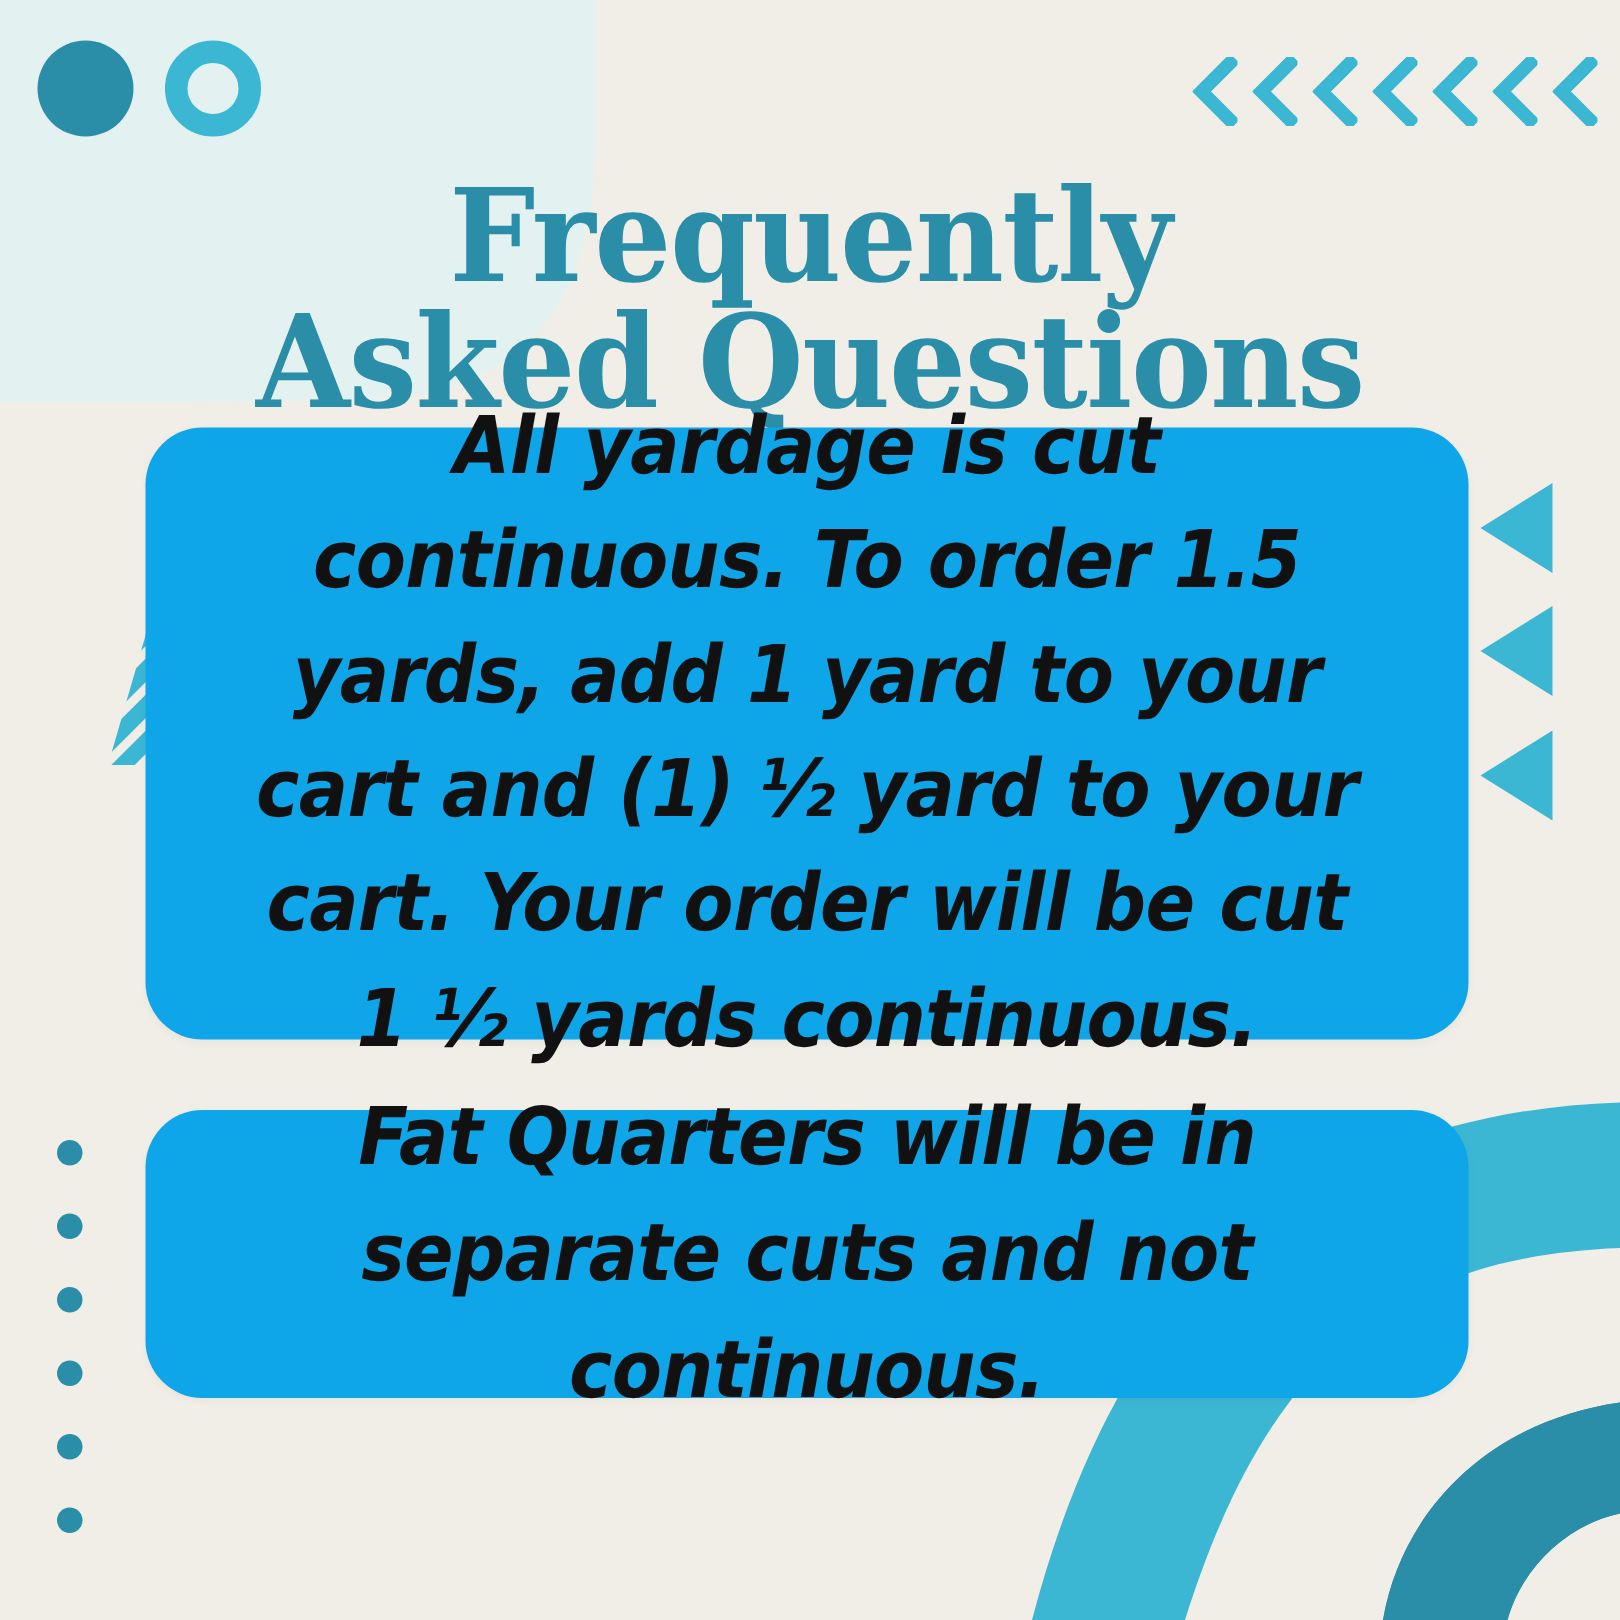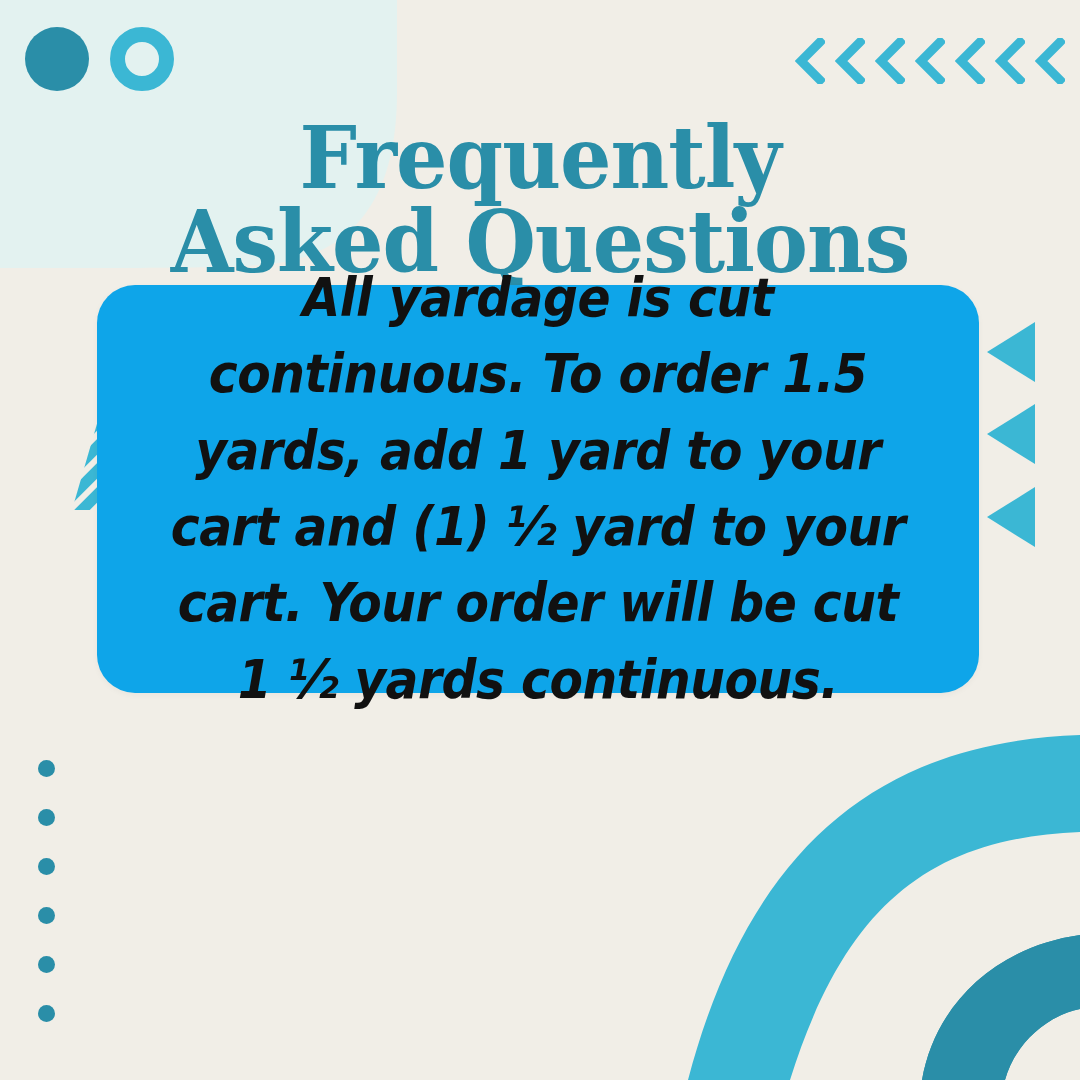--- a/index.html
+++ b/index.html
@@ -234,14 +234,17 @@
   </div>
 
   <div class="tri" id="tri-1"></div>
   <div class="tri" id="tri-2"></div>
   <div class="tri" id="tri-3"></div>
 
   <div class="card" id="card-1">
     <p class="card-text">All yardage is cut continuous. To order 1.5 yards, add 1 yard to your cart and (1) ½ yard to your cart. Your order will be cut 1 ½ yards continuous.</p>
   </div>
 
+  <div class="card" id="card-2">
+    <p class="card-text">Fat Quarters will be in separate cuts and not continuous.</p>
+  </div>
 
 </div>
 
 </body></html>

